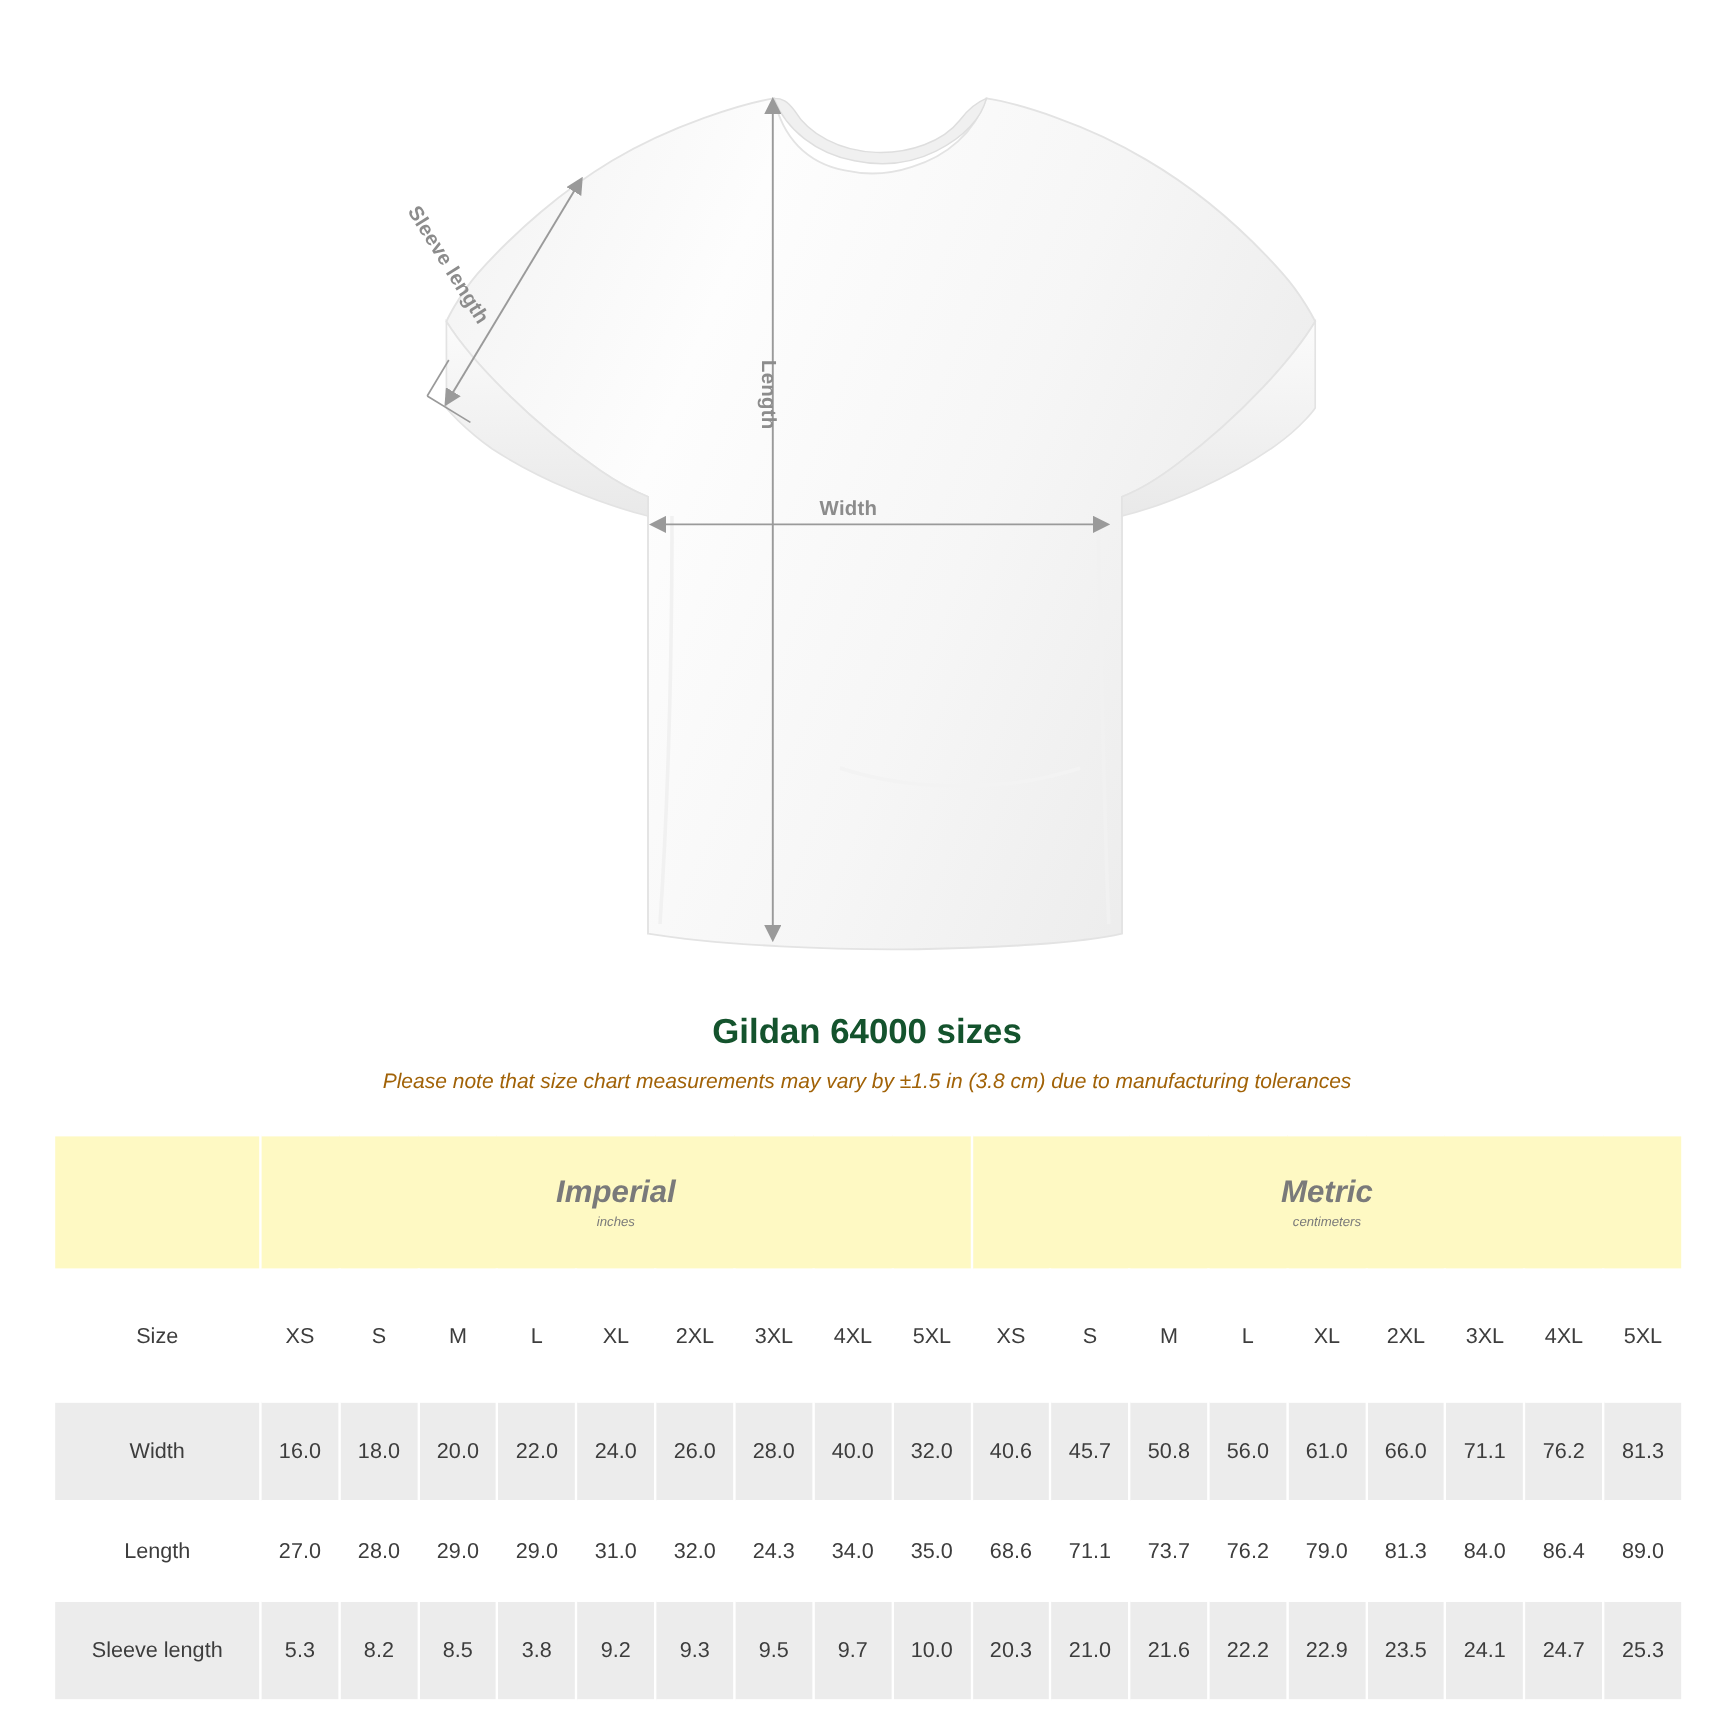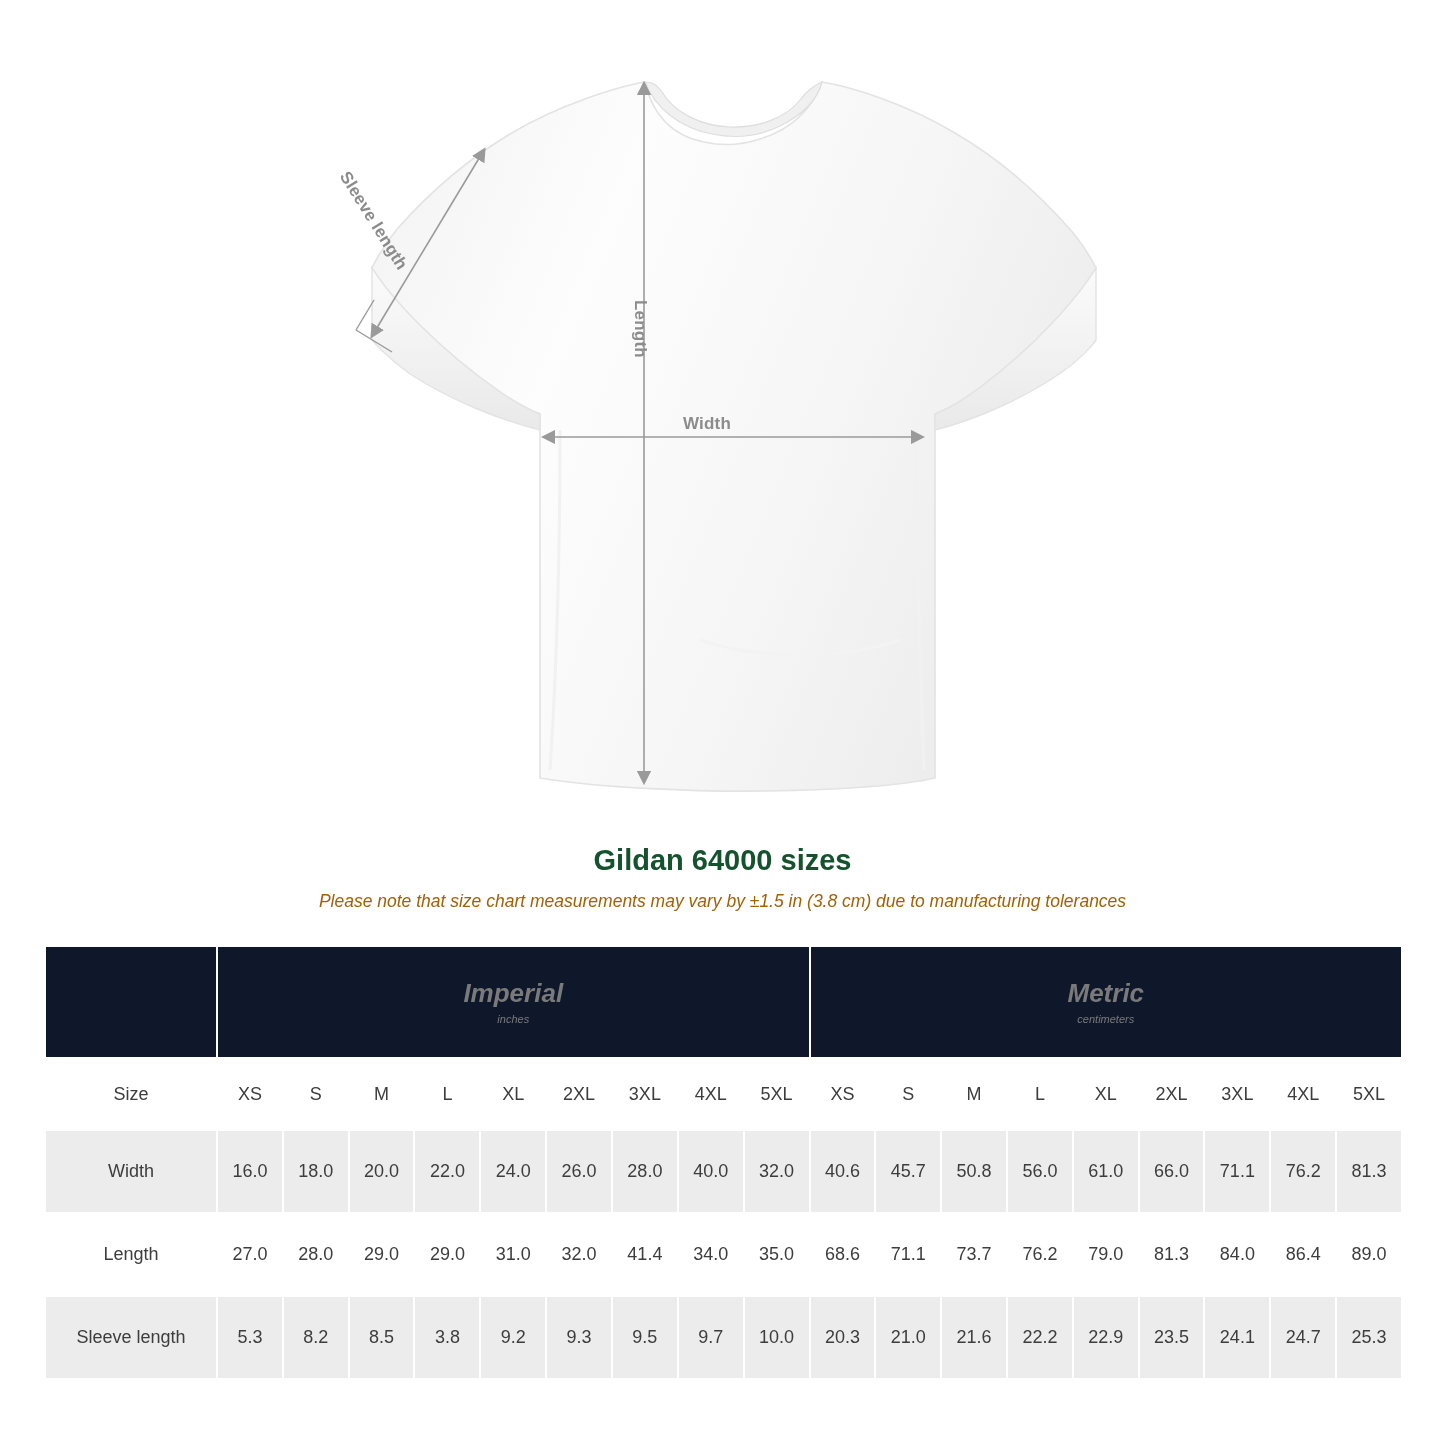--- a/index.html
+++ b/index.html
@@ -84,42 +84,42 @@
     border: 2px solid #ffffff;
     text-align: center;
     vertical-align: middle;
     font-size: 18px;
     color: #3d3d3d;
     font-weight: normal;
     padding: 0;
   }
   .unit-header-cell {
     height: 112px;
-    background: #0f172a;
+    background: #fef9c3;
   }
   .unit-name {
     font-size: 26px;
     font-style: italic;
     font-weight: bold;
     color: #7a7a7a;
     line-height: 1.1;
   }
   .unit-sub {
     font-size: 11px;
     font-style: italic;
     color: #7a7a7a;
     padding-top: 6px;
   }
   .row-head {
     font-weight: bold;
     color: #3d3d3d;
     font-size: 19px;
   }
   .size-head-row td {
-    height: 72px;
+    height: 110px;
     background: #ffffff;
     font-weight: bold;
     font-size: 19px;
   }
   .size-head-row td.row-head { background: #ffffff; }
 
   .data-row td { height: 83px; }
   .row-shade td { background: #ececec; }
   .row-plain td { background: #ffffff; }
 
@@ -281,21 +281,21 @@
           <td>81.3</td>
         </tr>
         <tr class="data-row row-plain">
           <td class="row-head first-col">Length</td>
           <td>27.0</td>
           <td>28.0</td>
           <td>29.0</td>
           <td>29.0</td>
           <td>31.0</td>
           <td>32.0</td>
-          <td>41.4</td>
+          <td>24.3</td>
           <td>34.0</td>
           <td>35.0</td>
           <td>68.6</td>
           <td>71.1</td>
           <td>73.7</td>
           <td>76.2</td>
           <td>79.0</td>
           <td>81.3</td>
           <td>84.0</td>
           <td>86.4</td>

